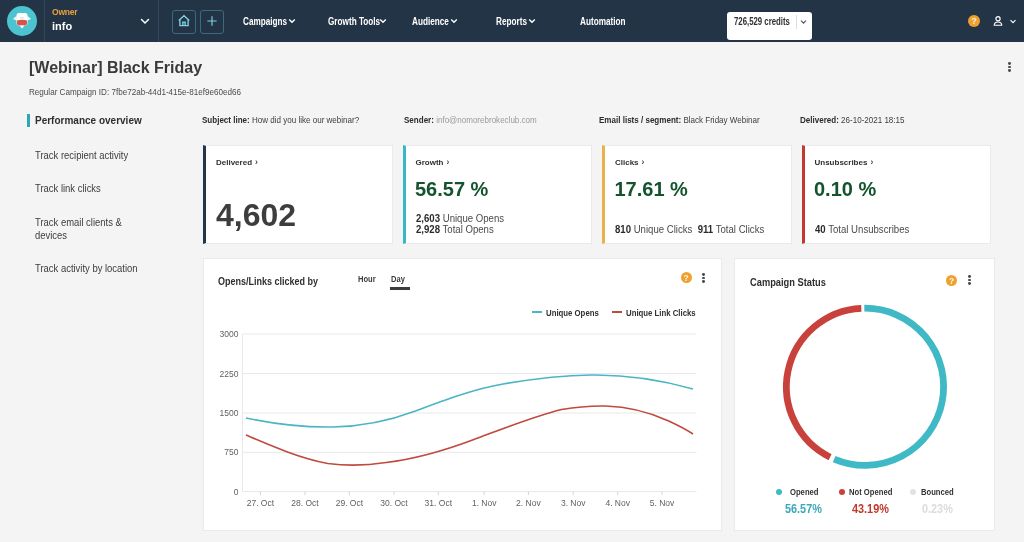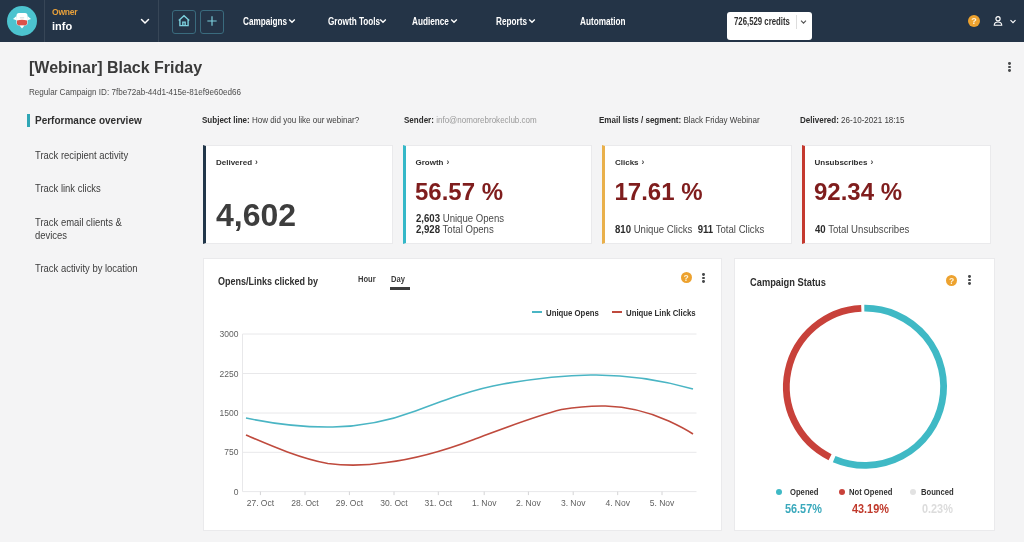--- a/index.html
+++ b/index.html
@@ -41,21 +41,21 @@
 .info .sx { transform:scaleX(0.82); }
 .info b { color:#2b2b2b; }
 .info .grey { color:#9a9a9a; }
 
 
 .card { position:absolute; background:#fff; border:1px solid #eaeaec; }
 .stat { top:145px; width:189.5px; height:99px; border-left-width:3.5px; border-left-style:solid; }
 .stat .hd { position:absolute; left:10px; top:10.8px; font-size:8px; font-weight:bold; color:#2f2f2f; white-space:nowrap; }
 .stat .hd .sx { transform:scaleX(1); }
 .stat .hd .c { font-weight:bold; color:#444; margin-left:3px; font-size:8.5px; }
-.stat .pct { position:absolute; left:9.5px; top:32px; font-size:24px; font-weight:bold; color:#7f1d1d; white-space:nowrap; }
+.stat .pct { position:absolute; left:9.5px; top:32px; font-size:20px; font-weight:bold; color:#14532d; white-space:nowrap; }
 .stat .pct .sx { transform:scaleX(1); }
 .stat .ln { position:absolute; left:10px; font-size:10px; color:#4a4a4a; white-space:nowrap; }
 .stat .ln .sx { transform:scaleX(0.96); }
 .stat .ln b { color:#2b2b2b; }
 
 
 #chartcard { left:203px; top:258px; width:519px; height:273px; }
 #chart-title { position:absolute; left:14px; top:17px; font-size:10px; font-weight:bold; color:#2f2f2f; white-space:nowrap; }
 .tab { position:absolute; top:15px; font-size:9px; font-weight:bold; color:#3c3c3c; white-space:nowrap; }
 .tab .sx { transform:scaleX(0.84); }
@@ -167,21 +167,21 @@
   <div class="ln" style="top:66.6px;"><span class="sx"><b>2,603</b> Unique Opens</span></div>
   <div class="ln" style="top:77.8px;"><span class="sx"><b>2,928</b> Total Opens</span></div>
 </div>
 <div class="card stat" style="left:602px; border-left-color:#e9b04b;">
   <div class="hd"><span class="sx">Clicks</span><span class="c">›</span></div>
   <div class="pct"><span class="sx">17.61 %</span></div>
   <div class="ln" style="top:77.8px;"><span class="sx"><b>810</b> Unique Clicks&nbsp; <b>911</b> Total Clicks</span></div>
 </div>
 <div class="card stat" style="left:801.5px; border-left-color:#c4392f;">
   <div class="hd"><span class="sx">Unsubscribes</span><span class="c">›</span></div>
-  <div class="pct"><span class="sx">92.34 %</span></div>
+  <div class="pct"><span class="sx">0.10 %</span></div>
   <div class="ln" style="top:77.8px;"><span class="sx"><b>40</b> Total Unsubscribes</span></div>
 </div>
 
 <div class="card" id="chartcard">
   <div id="chart-title"><span class="sx" style="transform:scaleX(0.9);">Opens/Links clicked by</span></div>
   <div class="tab" style="left:154px;"><span class="sx">Hour</span></div>
   <div class="tab" style="left:187px;"><span class="sx">Day</span></div>
   <div id="tab-day-u"></div>
   <div class="helpdot" style="left:476.5px; top:13px;">?</div>
   <div class="kebab" style="left:498px; top:14px;">

